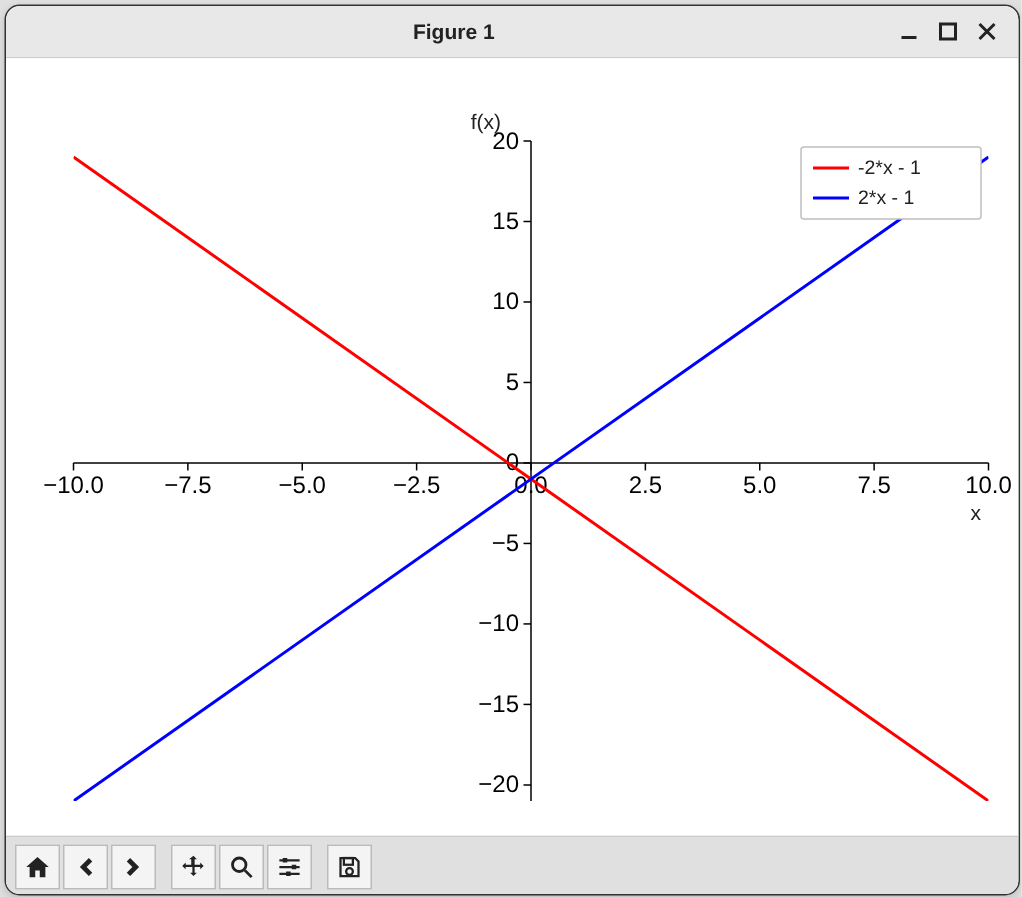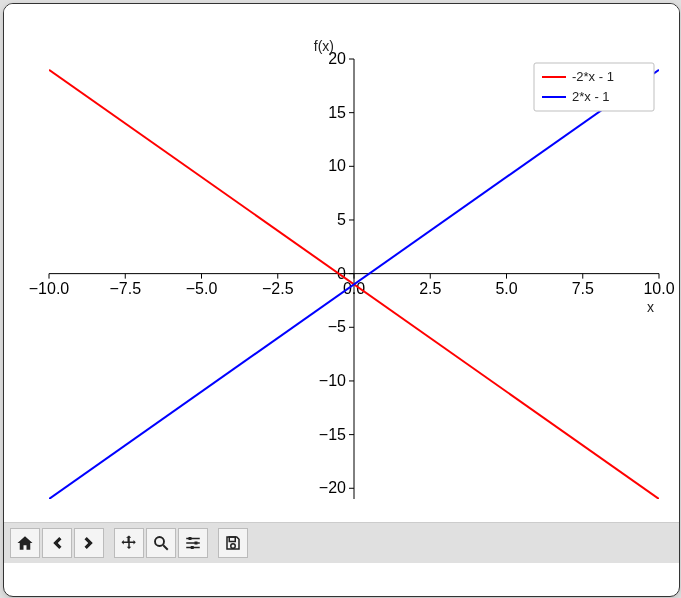--- a/index.html
+++ b/index.html
@@ -53,20 +53,39 @@
 
   svg text{font-family:sans-serif;}
   .axis-label{font-size:14px;fill:#222;}
   .legend-box{fill:#fff;stroke:#bfbfbf;stroke-width:1;}
   .legend-text{font-size:13px;fill:#222;}
 </style>
 </head>
 <body>
 
 <div class="window">
+  <div class="titlebar">
+    <div class="title">Figure 1</div>
+    <div class="winbtn">
+      <svg width="14" height="14">
+          <line x1="2" y1="11" x2="12" y2="11" stroke="#222" stroke-width="2"></line>
+        </svg>
+    </div>
+    <div class="winbtn">
+      <svg width="14" height="14">
+          <rect x="2" y="2" width="10" height="10" fill="none" stroke="#222" stroke-width="2"></rect>
+        </svg>
+    </div>
+    <div class="winbtn">
+      <svg width="14" height="14">
+          <line x1="2" y1="2" x2="12" y2="12" stroke="#222" stroke-width="2"></line>
+          <line x1="12" y1="2" x2="2" y2="12" stroke="#222" stroke-width="2"></line>
+        </svg>
+    </div>
+  </div>
 
   <div class="plot-area">
     <svg id="chart-svg" width="675" height="518">
         <line x1="45" y1="269.6341463414634" x2="655" y2="269.6341463414634" stroke="#000" stroke-width="1"></line>
         <line x1="350" y1="55" x2="350" y2="495" stroke="#000" stroke-width="1"></line>
         <line x1="45" y1="269.6341463414634" x2="45" y2="274.6341463414634" stroke="#000" stroke-width="1"></line>
         <text x="45" y="289.6341463414634" text-anchor="middle" class="tick">−10.0</text>
         <line x1="121.25" y1="269.6341463414634" x2="121.25" y2="274.6341463414634" stroke="#000" stroke-width="1"></line>
         <text x="121.25" y="289.6341463414634" text-anchor="middle" class="tick">−7.5</text>
         <line x1="197.5" y1="269.6341463414634" x2="197.5" y2="274.6341463414634" stroke="#000" stroke-width="1"></line>

